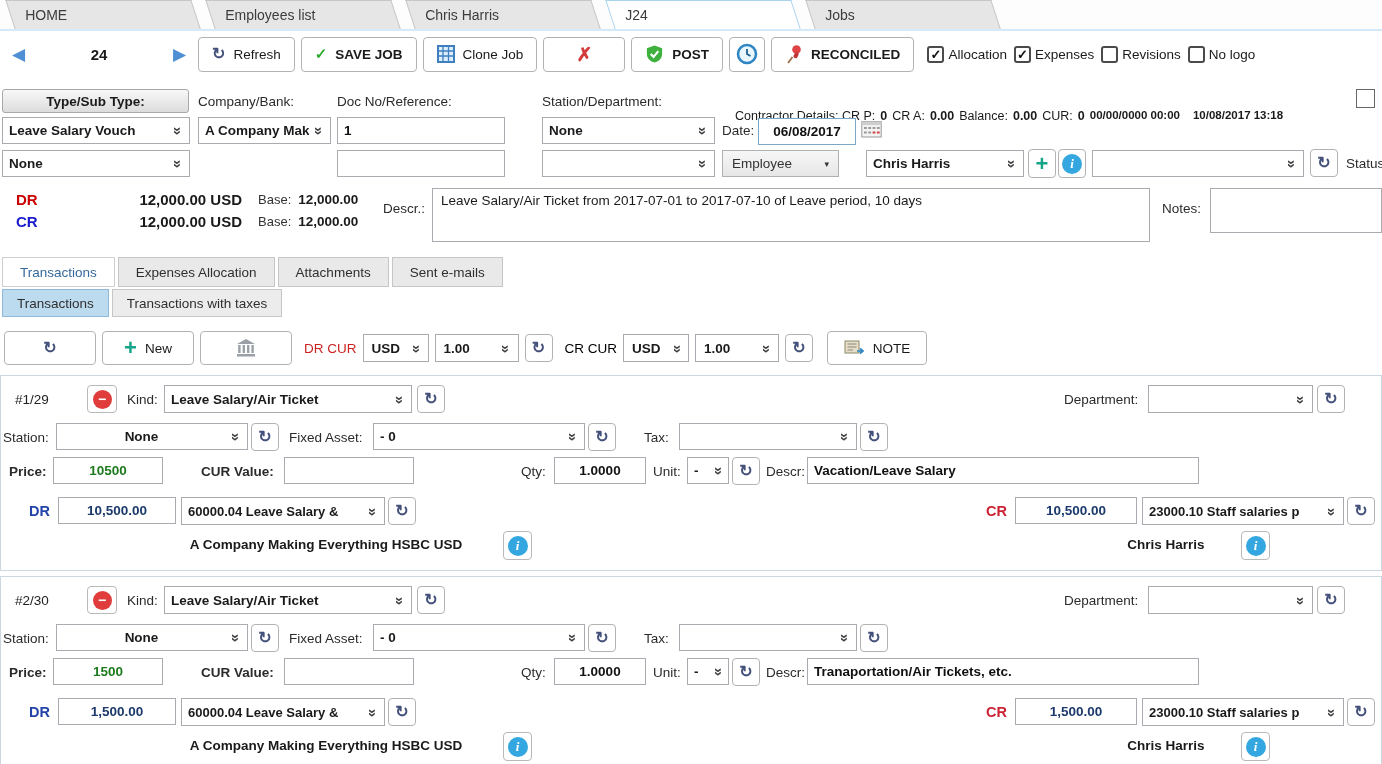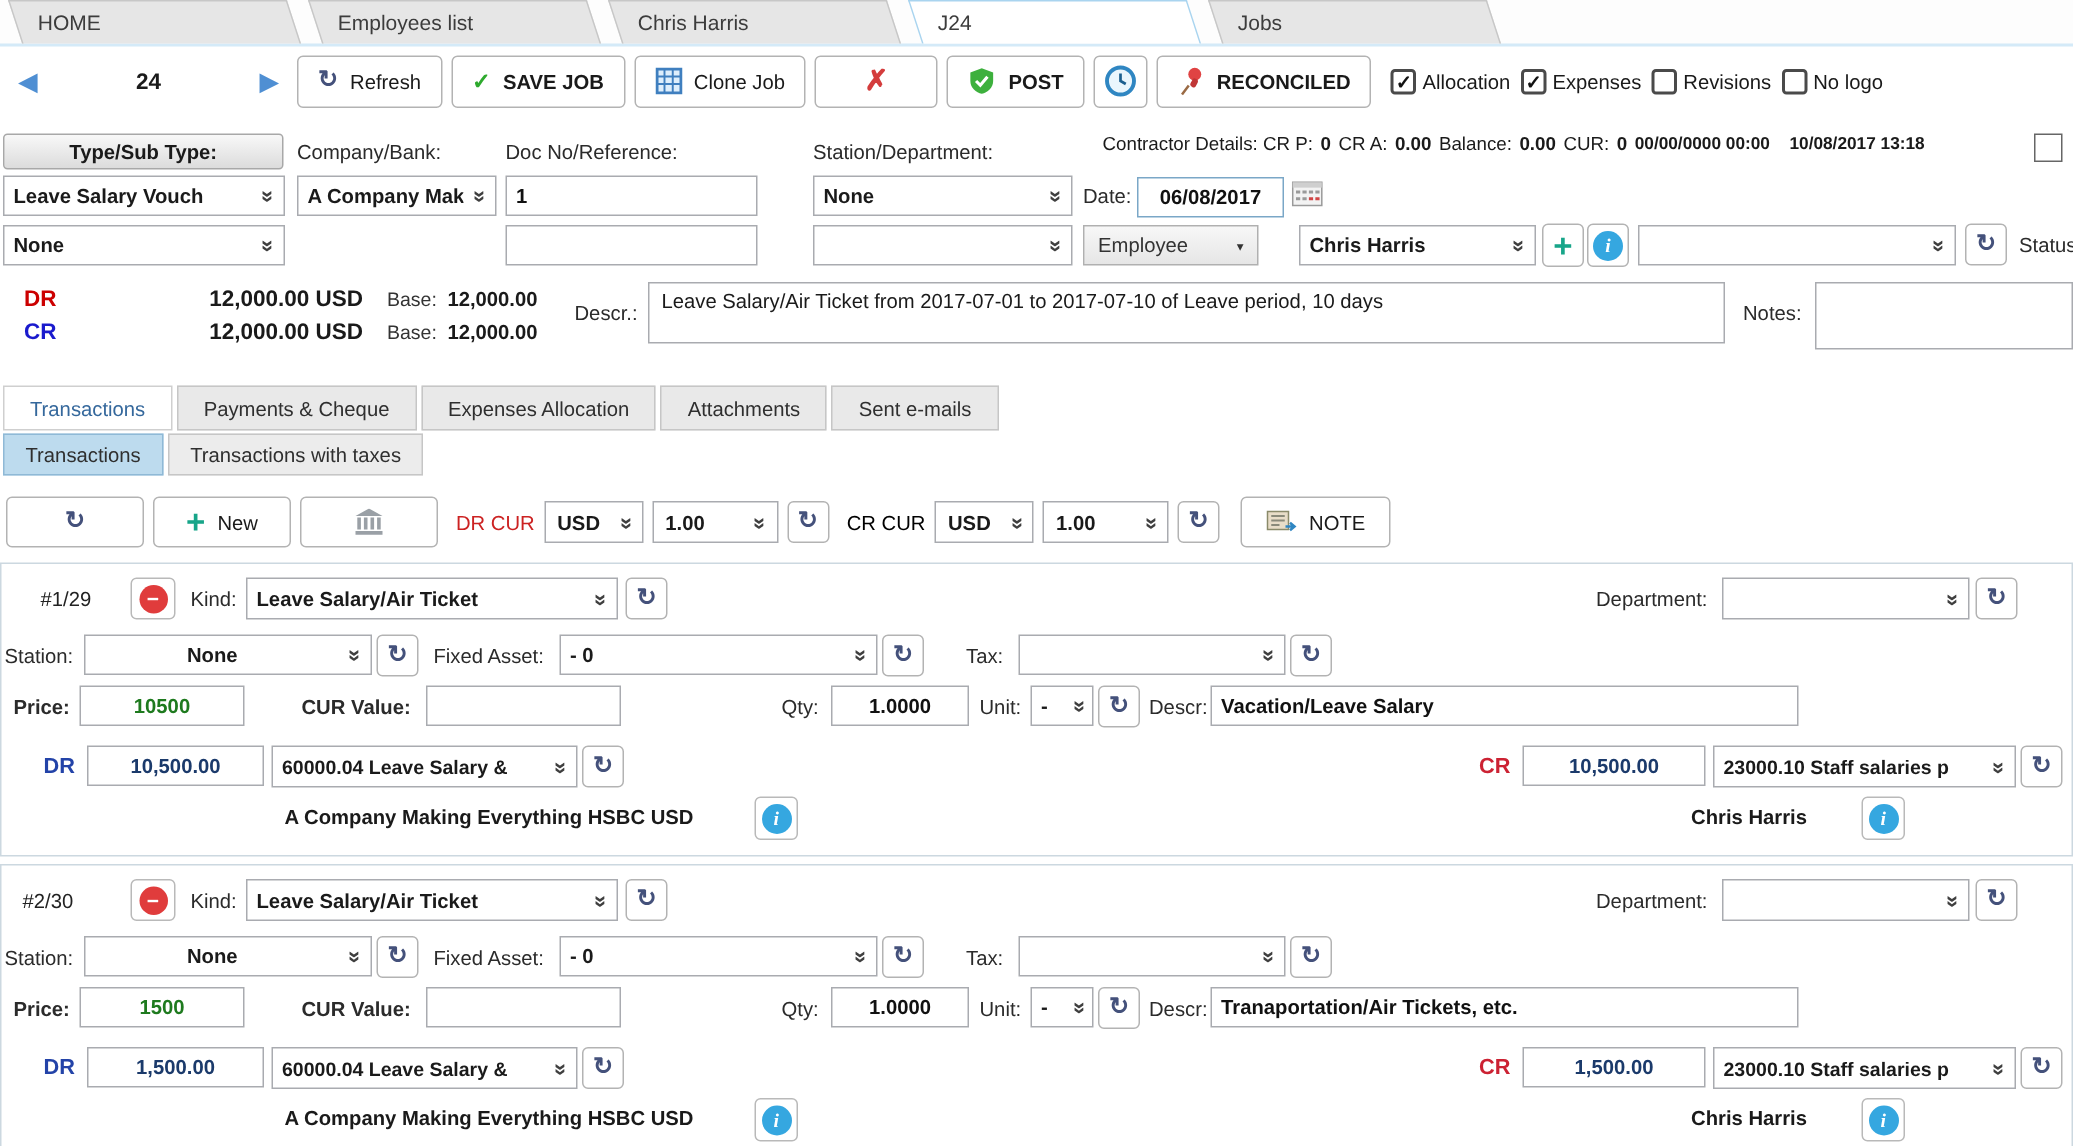--- a/index.html
+++ b/index.html
@@ -44,21 +44,21 @@
 .combo .ct { flex:1; display:flex; align-items:center; padding:0 6px; font-weight:bold; font-size:13.5px;
   white-space:nowrap; overflow:hidden; }
 .combo .ct.center { justify-content:center; }
 .chev { width:21px; display:flex; align-items:center; justify-content:center; cursor:pointer; }
 .chevg { display:inline-block; transform:rotate(90deg); font-weight:bold; color:#3f3f3f; font-size:15px; letter-spacing:-1px; }
 .rbtn { position:absolute; width:28px; height:28px; border:1px solid #b3b3b3; border-radius:4px; background:#fff;
   display:flex; align-items:center; justify-content:center; }
 .ric { color:#44517b; font-weight:bold; font-size:16px; line-height:1; }
 .inp { position:absolute; height:27px; border:1px solid #a9abb0; background:#fff; padding:0 6px;
   font-family:inherit; font-size:13.5px; font-weight:bold; color:#111; }
-.contr { position:absolute; left:735px; top:2px; display:flex; align-items:center; gap:5px; font-size:12.5px; white-space:nowrap; }
+.contr { position:absolute; left:735px; top:22px; display:flex; align-items:flex-start; gap:5px; font-size:12.5px; white-space:nowrap; }
 .contr .v { font-weight:bold; }
 .hcb { position:absolute; left:1356px; top:2px; width:19px; height:19px; border:1.5px solid #666; background:#fff; }
 .sel { position:absolute; height:27px; background:linear-gradient(#f7f7f7,#e6e6e6); border:1px solid #b0b0b0;
   display:flex; align-items:center; justify-content:space-between; padding:0 9px; font-size:13.5px; color:#333; }
 .sqbtn { position:absolute; width:28px; height:29px; border:1px solid #b3b3b3; border-radius:4px; background:#fff;
   display:flex; align-items:center; justify-content:center; }
 .plusg { color:#17a589; font-weight:bold; font-size:22px; line-height:1; }
 .iic { width:20px; height:20px; border-radius:50%; background:#35a7e0; color:#fff; font-weight:bold; font-size:13px;
   display:flex; align-items:center; justify-content:center; font-family:"Liberation Serif", serif; font-style:italic; }
 
@@ -316,28 +316,27 @@
     <span class="baselbl">Base:</span>
     <span class="baseval">12,000.00</span>
   </div>
   <div class="sumline" style="left:16px;top:26px">
     <span class="sumlbl" style="color:#1a1acd">CR</span>
     <span class="sumval">12,000.00 USD</span>
     <span class="baselbl">Base:</span>
     <span class="baseval">12,000.00</span>
   </div>
   <span class="abs lbl" style="left:383px;top:16px">Descr.:</span>
-  <div class="bigbox" style="left:432px;top:3px;width:718px;height:41px">Leave Salary/Air Ticket from 2017-07-01 to 2017-07-10 of Leave period, 10 days</div>
+  <div class="bigbox" style="left:432px;top:3px;width:718px;height:54px">Leave Salary/Air Ticket from 2017-07-01 to 2017-07-10 of Leave period, 10 days</div>
   <span class="abs lbl" style="left:1162px;top:16px">Notes:</span>
   <div class="bigbox" style="left:1210px;top:3px;width:172px;height:45px"></div>
 </div>
 
 <div class="mtabs">
   <div class="mtab active">Transactions</div>
-  <div class="mtab">Payments &amp; Cheque</div>
   <div class="mtab">Expenses Allocation</div>
   <div class="mtab">Attachments</div>
   <div class="mtab">Sent e-mails</div>
 </div>
 
 <div class="stabs">
   <div class="stab active">Transactions</div>
   <div class="stab">Transactions with taxes</div>
 </div>
 
@@ -399,21 +398,21 @@
           <rect x="1" y="1" width="14" height="12" fill="#e8ddc8" stroke="#8a8a6a"></rect>
           <path d="M3.5 4 H12.5 M3.5 7 H12.5 M3.5 10 H9" stroke="#8a8a7a" stroke-width="1.2"></path>
           <path d="M13 11 h6 m-3 -2.5 l3 2.5 l-3 2.5" stroke="#2f86c2" stroke-width="1.7" fill="none"></path>
         </svg>
       </span>
     <span>NOTE</span>
   </div>
 </div>
 
 <section class="txrow">
-  <span class="abs idx" style="left:26px;top:16px">#1/29</span>
+  <span class="abs idx" style="left:14px;top:16px">#1/29</span>
   <div class="delbtn" style="left:86px;top:9px">
     <span class="mic">−</span>
   </div>
   <span class="abs lbl" style="left:126px;top:16px">Kind:</span>
   <div class="combo" style="left:163px;top:9px;width:248px;height:28px">
     <span class="ct">Leave Salary/Air Ticket</span>
     <span class="chev">
         <span class="chevg">»</span>
       </span>
   </div>

